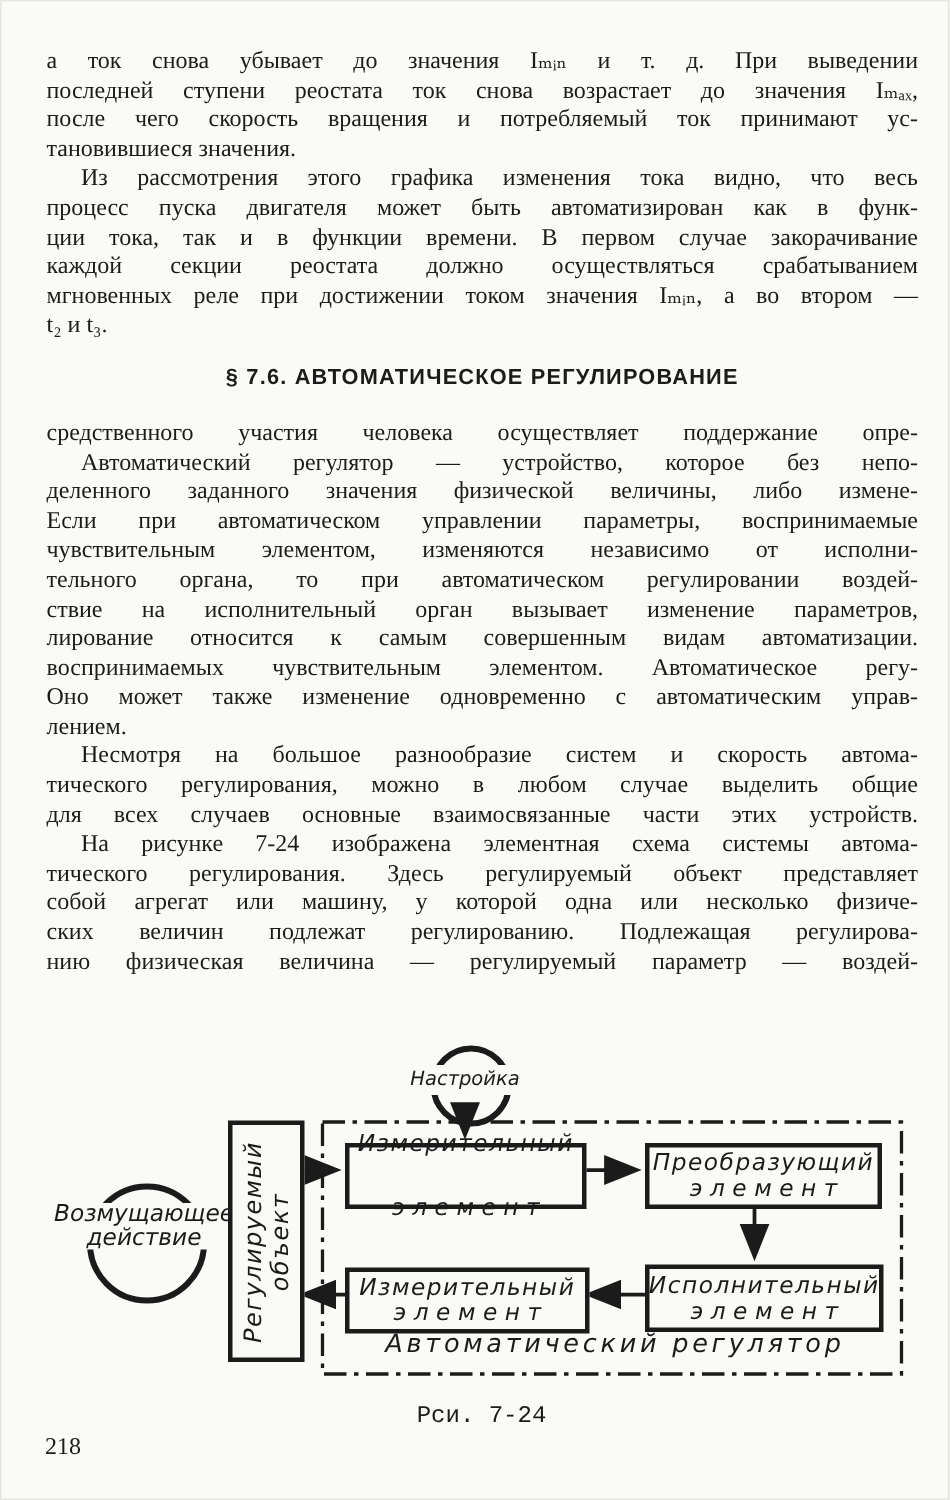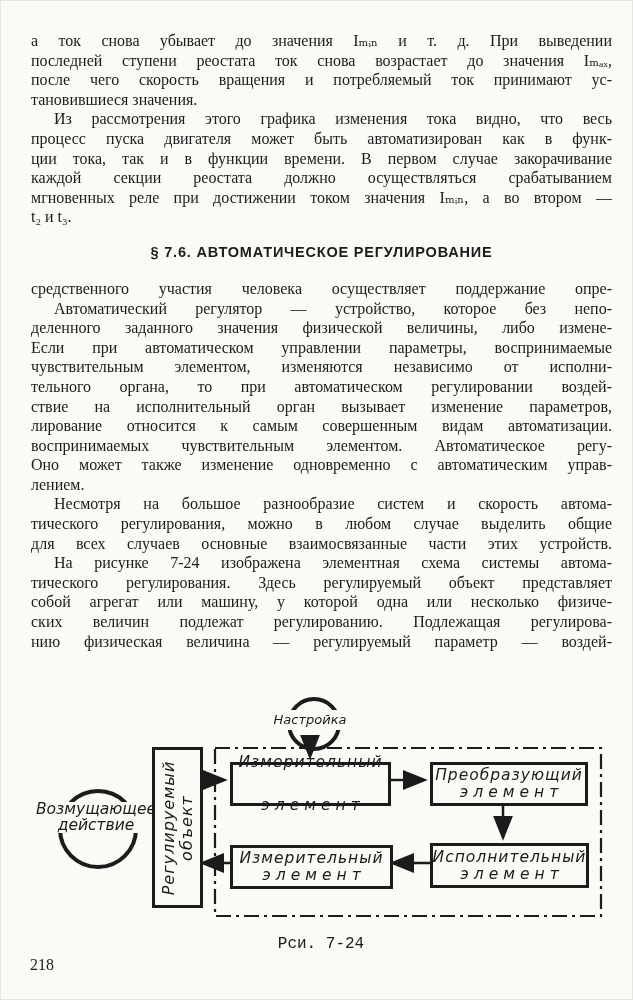--- a/index.html
+++ b/index.html
@@ -158,17 +158,18 @@
   <div class="box box-regulating">
     <span class="l1">Измерительный</span>
     <span class="l2">элемент</span>
   </div>
 
   <div class="box box-executive">
     <span class="l1">Исполнительный</span>
     <span class="l2">элемент</span>
   </div>
 
+  <div class="label-regulator">Автоматический регулятор</div>
 
   <div class="fig-caption">Рси. 7-24</div>
 </div>
 
 <div class="page-number">218</div>
 
 </body></html>

